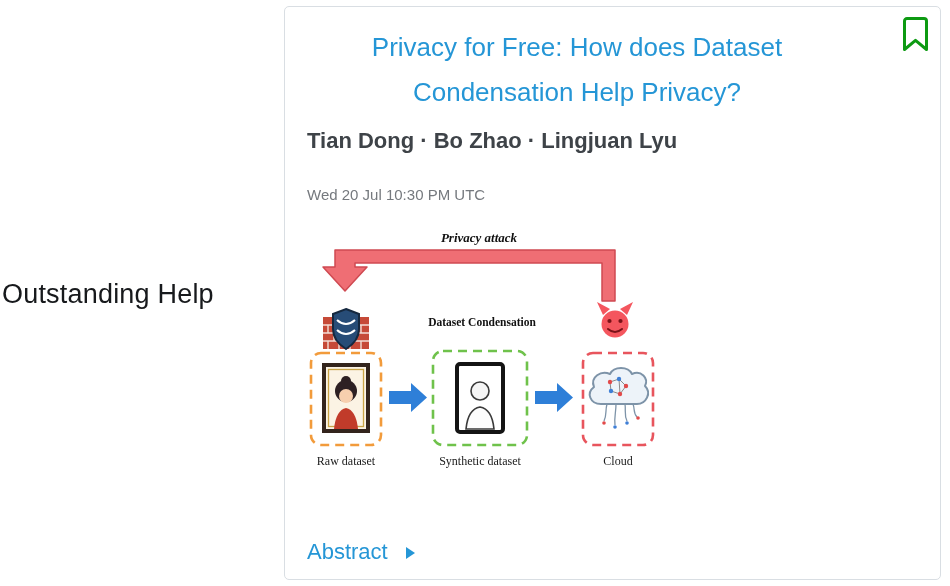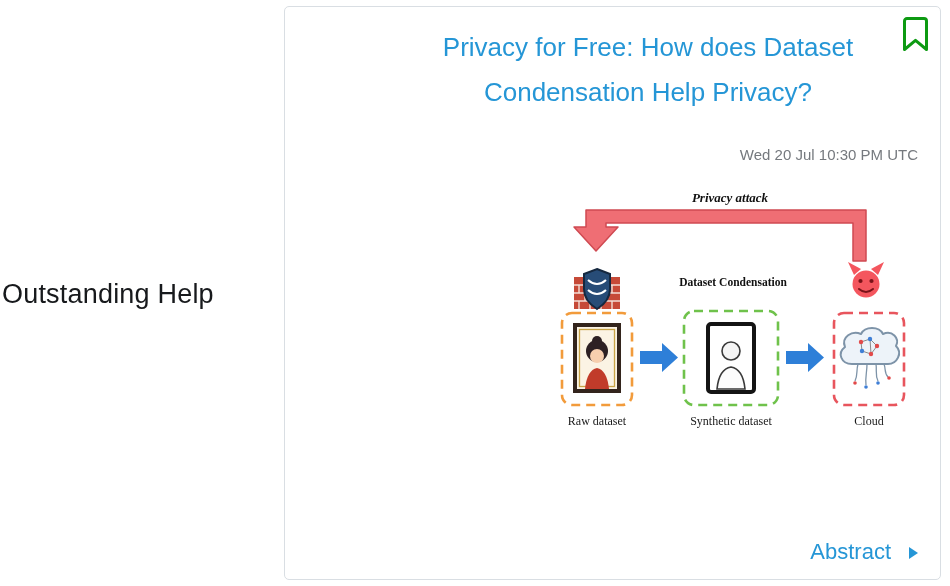--- a/index.html
+++ b/index.html
@@ -9,21 +9,21 @@
     background:#ffffff;
     font-family:"Liberation Sans", sans-serif;
   }
   .award-label {
     position:absolute; left:2px; top:279px;
     font-size:27px; color:#17191c; letter-spacing:.2px;
   }
   .paper-card {
     position:absolute; left:284px; top:6px; width:657px; height:574px;
     background:#fff; border:1px solid #d9dee3; border-radius:5px;
-    display:flex; flex-direction:column; align-items:flex-end;
+    display:flex; flex-direction:column; align-items:flex-start;
     padding:18px 22px 14px 22px;
   }
   .bookmark-btn {
     position:absolute; top:9px; right:11px; width:27px; height:36px;
     background:none; border:none; padding:0; cursor:pointer;
   }
   .paper-title {
     margin:0; max-width:540px;
     font-size:26px; font-weight:400; line-height:1.72;
     color:#2596d6; text-align:center; cursor:pointer;
@@ -55,20 +55,21 @@
 <div class="paper-card">
 
   <button class="bookmark-btn" title="">
     <svg width="27" height="36" viewBox="0 0 27 36">
       <path d="M5 2.5 h17 a2.5 2.5 0 0 1 2.5 2.5 v28.5 l-11 -9.2 l-11 9.2 v-28.5 a2.5 2.5 0 0 1 2.5 -2.5 z" fill="#ffffff" stroke="#0d9a12" stroke-width="3" stroke-linejoin="round"></path>
     </svg>
   </button>
 
   <h3 class="paper-title">Privacy for Free: How does Dataset Condensation Help Privacy?</h3>
 
+  <div class="paper-authors">Tian Dong · Bo Zhao · Lingjuan Lyu</div>
 
   <div class="paper-datetime">Wed 20 Jul 10:30 PM UTC</div>
 
   <div class="teaser">
     <svg width="360" height="252" viewBox="0 0 360 252" font-family="'Liberation Serif', serif">
 
       <text x="172" y="17" text-anchor="middle" font-size="13" font-style="italic" font-weight="bold" fill="#111">Privacy attack</text>
 
       <path d="M 308 76 L 308 25 L 28 25 L 28 42 L 16 42 L 38 66 L 60 42 L 48 42 L 48 38 L 295 38 L 295 76 Z" fill="#ef6e74" stroke="#cf4a52" stroke-width="1.5" stroke-linejoin="round"></path>
 

